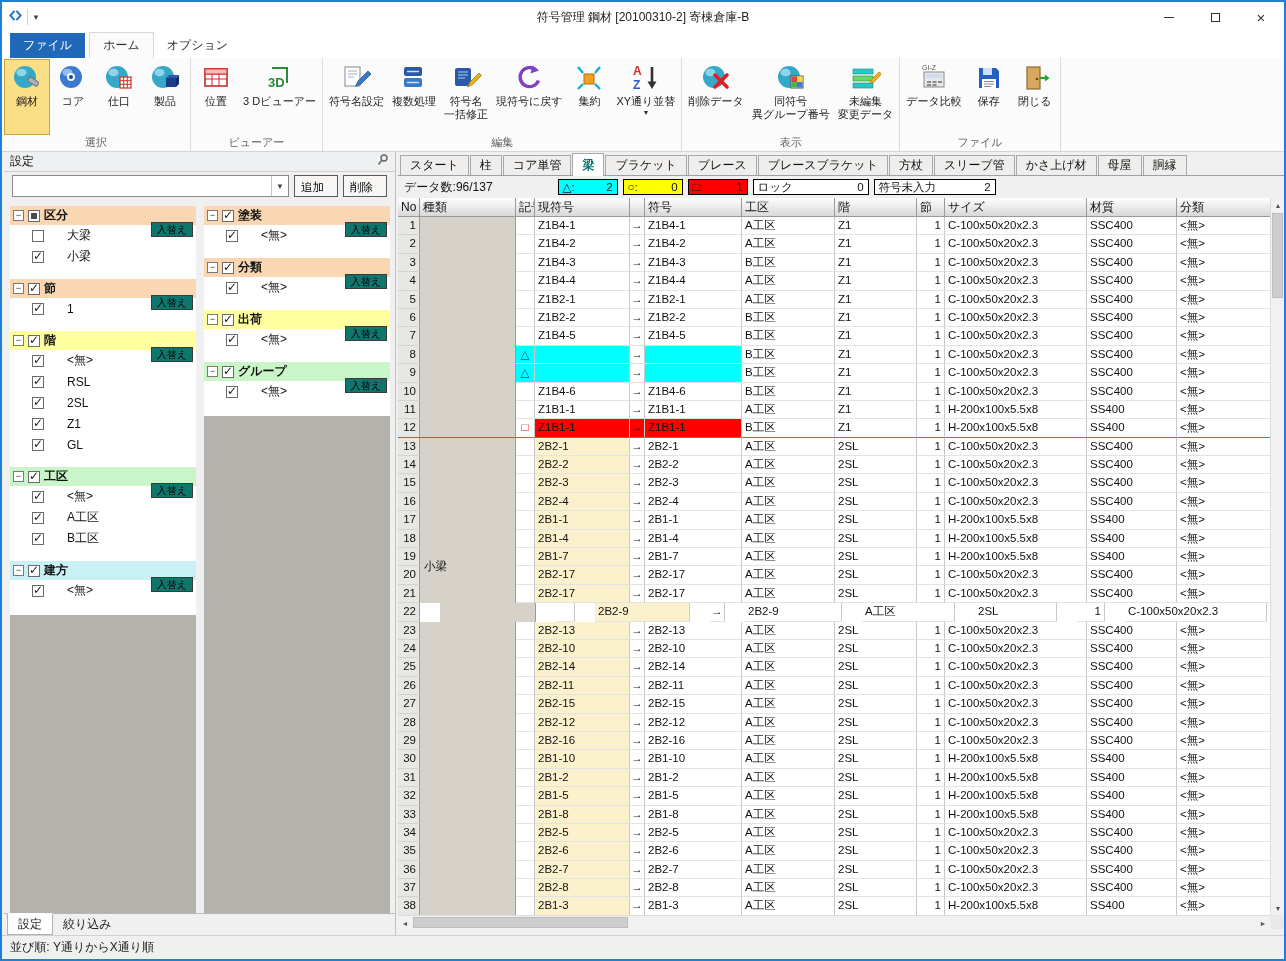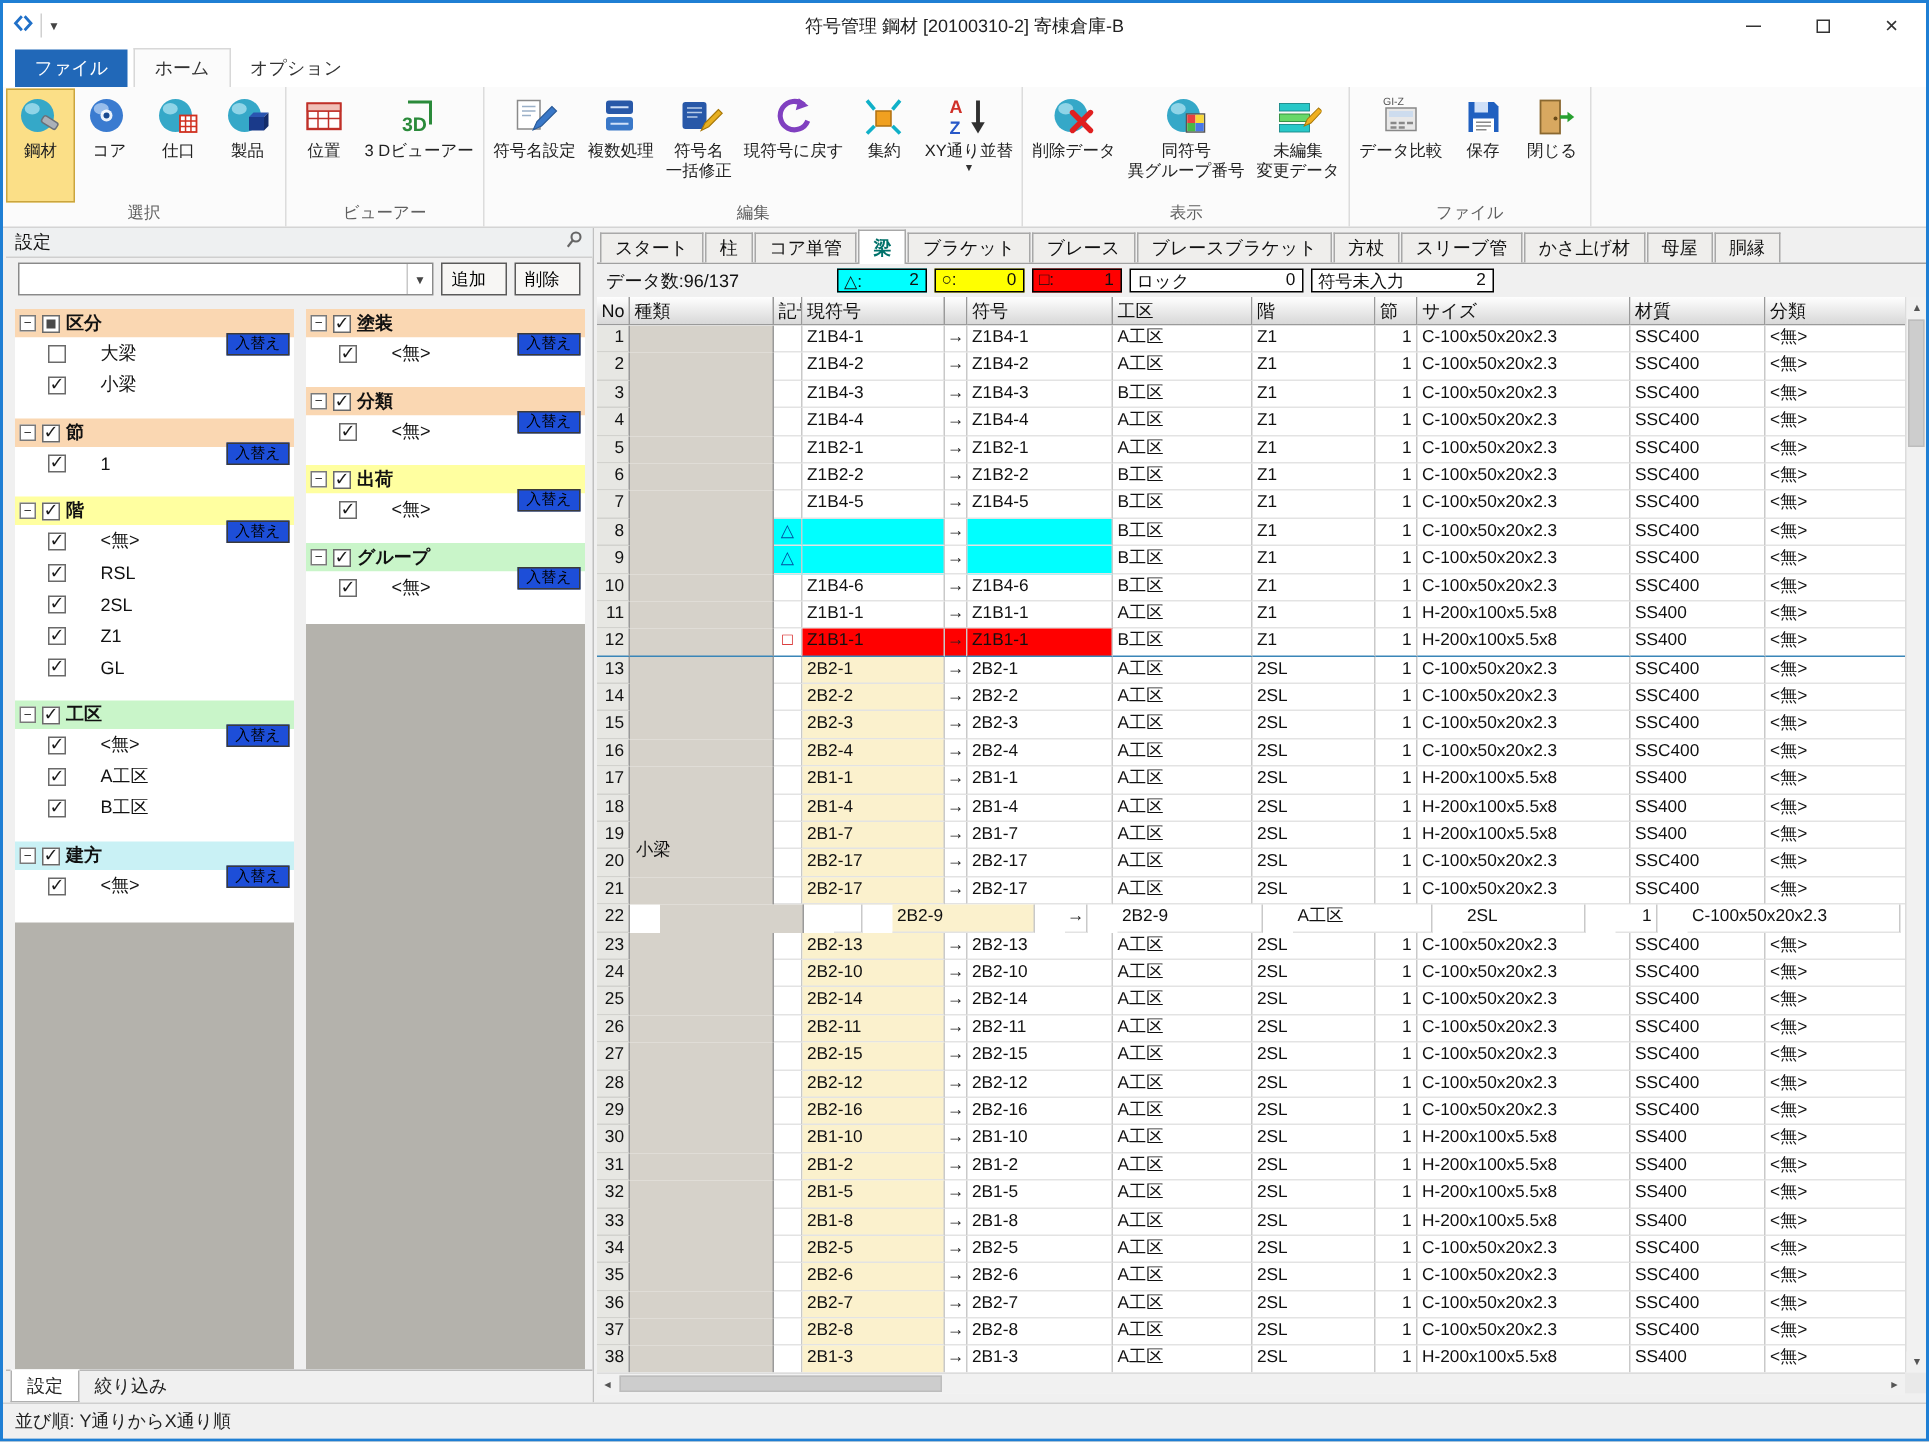--- a/index.html
+++ b/index.html
@@ -49,21 +49,21 @@
   .lp-cols{flex:1;display:flex;gap:8px;margin:6px 4px 0 6px;overflow:hidden;}
   .fcol{width:186px;background:#b4b2ac;overflow:hidden;}
   .white-wrap{background:#fff;padding-bottom:2px;}
   .fgroup{margin-bottom:12px;}
   .fg-header{height:19px;display:flex;align-items:center;gap:4px;padding:0 3px;}
   .fg-header b{font-size:12px;}
   .collapse-box{width:11px;height:11px;border:1px solid #7a7a7a;background:#fff;font-size:9px;line-height:9px;text-align:center;color:#333;flex:0 0 11px;}
   .cb{width:12px;height:12px;border:1px solid #6a6a6a;background:#fff;flex:0 0 12px;position:relative;}
   .cb.checked::after{content:"✓";position:absolute;left:0px;top:-3px;font-size:12px;color:#1a1a1a;}
   .cb.partial::after{content:"";position:absolute;left:2px;top:2px;width:6px;height:6px;background:#4a4a4a;}
-  .swap{margin-left:auto;font-size:10px;height:15px;line-height:12px;padding:0 5px;border:1px solid #3a3a3a;background:#1d4ed8;margin-top:28px;}
+  .swap{margin-left:auto;font-size:10px;height:15px;line-height:12px;padding:0 5px;border:1px solid #3a3a3a;background:#0f766e;margin-top:28px;}
   .fg-item{height:21px;display:flex;align-items:center;gap:23px;padding-left:22px;background:#fff;font-size:12px;}
   .lp-tabs{height:22px;border-top:1px solid #b8b8b8;display:flex;padding-left:3px;background:#f0f0f0;}
   .lp-tab{padding:2px 10px;font-size:12px;color:#222;}
   .lp-tab.active{background:#fff;border:1px solid #b0b0b0;border-top:1px solid #fff;margin-top:-1px;}
 
   
   .statusbar{position:absolute;left:0;right:0;bottom:0;height:24px;background:#f0f0f0;border-top:1px solid #cfcfcf;display:flex;align-items:center;padding-left:8px;font-size:12px;color:#222;}
 
   
   .main{position:absolute;top:150px;left:396px;right:0;bottom:24px;background:#f0f0f0;}

